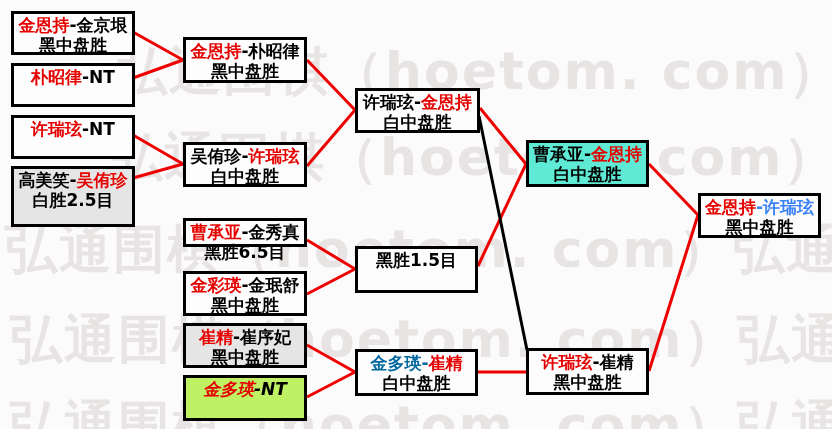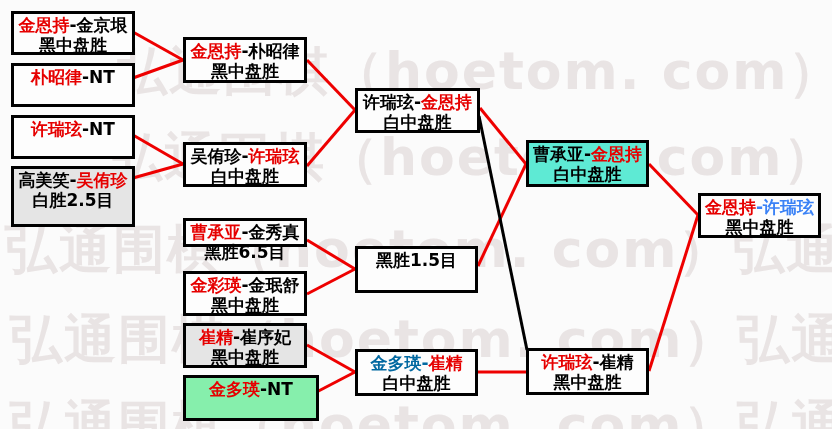--- a/index.html
+++ b/index.html
@@ -87,21 +87,21 @@
         <div class="l2">黑胜6.5目</div>
       </div>
       <div class="match" style="left: 183px; top: 271px; width: 124px; height: 45px; background: rgb(253, 253, 253); border-color: rgb(0, 0, 0);">
         <div class="l1"><span style="color: rgb(230, 0, 0);">金彩瑛</span><span style="color: rgb(0, 0, 0);">-金珉舒</span></div>
         <div class="l2">黑中盘胜</div>
       </div>
       <div class="match" style="left: 183px; top: 323px; width: 124px; height: 45px; background: #e5e5e5; border-color: rgb(0, 0, 0);">
         <div class="l1"><span style="color: rgb(230, 0, 0);">崔精</span><span style="color: rgb(0, 0, 0);">-崔序妃</span></div>
         <div class="l2">黑中盘胜</div>
       </div>
-      <div class="match" style="left: 183px; top: 375px; width: 136px; height: 46px; background: #86efac; border-color: rgb(0, 0, 0);">
+      <div class="match" style="left: 183px; top: 375px; width: 124px; height: 46px; background: #bef264; border-color: rgb(0, 0, 0); font-style: italic;">
         <div class="l1"><span style="color: rgb(230, 0, 0);">金多瑛</span><span style="color: rgb(0, 0, 0);">-NT</span></div>
       </div>
       <div class="match" style="left: 183px; top: 37px; width: 124px; height: 46px; background: rgb(253, 253, 253); border-color: rgb(0, 0, 0);">
         <div class="l1"><span style="color: rgb(230, 0, 0);">金恩持</span><span style="color: rgb(0, 0, 0); text-align: center;">-朴昭律</span></div>
         <div class="l2">黑中盘胜</div>
       </div>
       <div class="match" style="left: 183px; top: 142px; width: 124px; height: 45px; background: rgb(253, 253, 253); border-color: rgb(0, 0, 0);">
         <div class="l1"><span style="color: rgb(0, 0, 0);">吴侑珍-</span><span style="color: rgb(230, 0, 0);">许瑞玹</span></div>
         <div class="l2">白中盘胜</div>
       </div>

